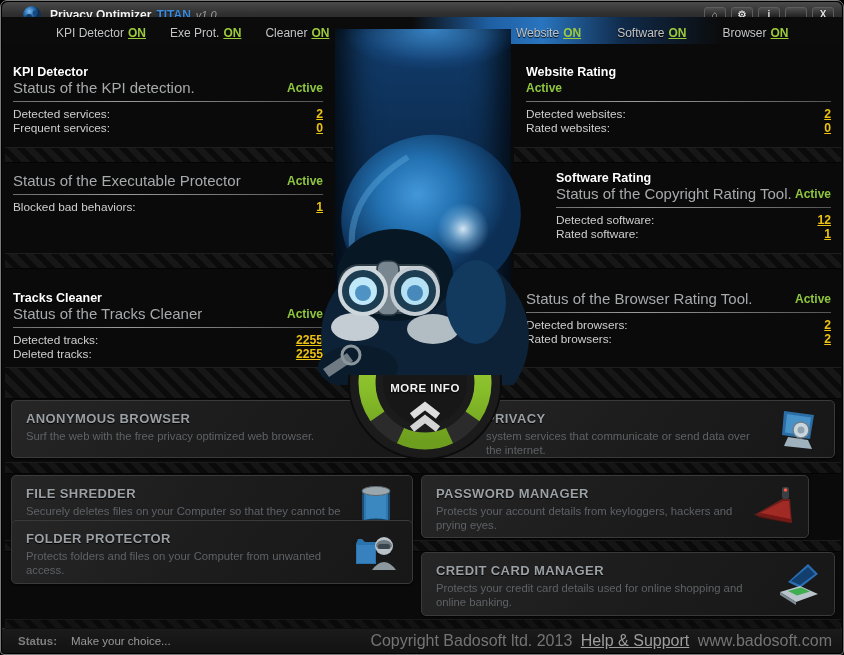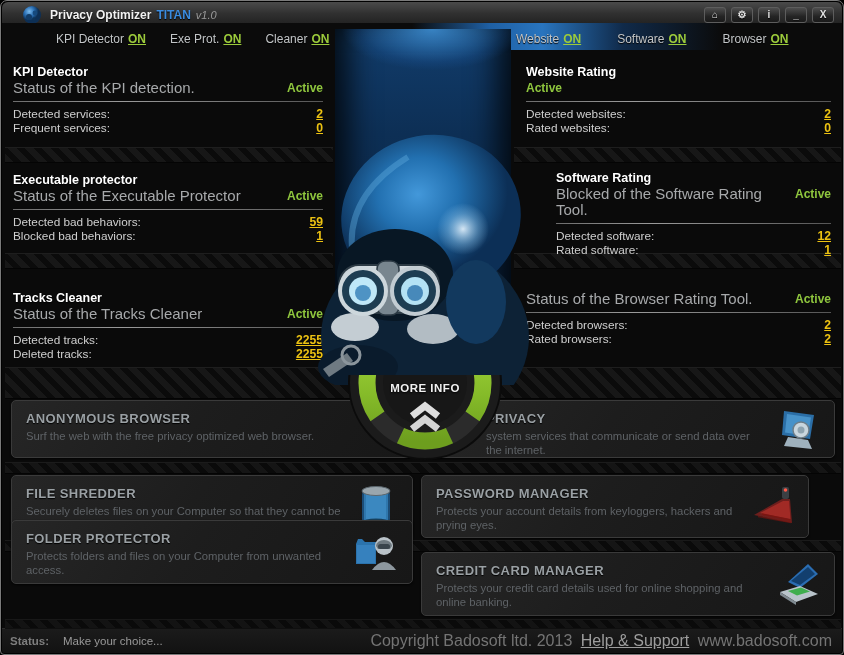--- a/index.html
+++ b/index.html
@@ -21,21 +21,21 @@
   .t-edition { color:#3b8ce0; font-size:12px; font-weight:bold; margin-left:5px; text-shadow:0 1px 1px #000; }
   .t-version { color:#9a9a9a; font-size:11px; font-style:italic; margin-left:5px; }
   .winbtns { margin-left:auto; display:flex; gap:5px; }
   .wbtn {
     width:22px; height:16px; border:1px solid #5d5d5d; border-radius:3px;
     background:linear-gradient(180deg,#4e4e4e,#242424 60%,#1a1a1a);
     color:#e3e3e3; font-size:10px; font-weight:bold; line-height:14px; text-align:center;
     cursor:pointer; text-shadow:0 1px 1px #000;
   }
   
-  .tabstrip { position:absolute; left:1px; right:1px; top:22px; height:27px; background:#0b0b0b; }
+  .tabstrip { position:absolute; left:1px; right:1px; top:16px; height:27px; background:#0b0b0b; }
   .tabglow { position:absolute; left:410px; top:0; width:310px; height:27px;
     background:linear-gradient(90deg, rgba(20,80,150,0) 0%, rgba(34,110,190,.85) 25%, rgba(44,128,210,.9) 42%, rgba(22,80,150,.45) 68%, rgba(0,0,0,0) 100%); }
   .tabs { position:absolute; top:6px; display:flex; }
   .tabs-left { left:54px; gap:24px; }
   .tabs-right { left:514px; gap:36px; }
   .tab { cursor:pointer; white-space:nowrap; }
   .tlabel { color:#c2c5c7; font-size:12px; text-shadow:0 1px 1px #000; }
   .ton { color:#9ccb3b; font-size:12px; font-weight:bold; text-decoration:underline; margin-left:4px; }
   
   .panel { position:absolute; z-index:2; }
@@ -79,21 +79,21 @@
   .c-r1l{left:10px;top:399px;width:402px;height:58px} .c-r1r{left:420px;top:399px;width:414px;height:58px}
   .c-r2l{left:10px;top:474px;width:402px;height:63px} .c-r2r{left:420px;top:474px;width:388px;height:63px}
   .c-r3l{left:10px;top:519px;width:402px;height:64px} .c-r3r{left:420px;top:551px;width:414px;height:64px}
   .card.offset { padding-left:64px; }
   .c-title { color:#9aa0a4; font-size:13px; font-weight:bold; letter-spacing:.4px; line-height:17px; text-shadow:0 1px 1px #000; }
   .c-desc { color:#5e6266; font-size:11.3px; line-height:14px; margin-top:2px; }
   .c-icon { position:absolute; right:12px; top:50%; transform:translateY(-50%); width:48px; height:48px; }
   
   .statusbar { position:absolute; left:1px; right:1px; bottom:1px; height:25px;
     background:linear-gradient(180deg,#1b1b1b,#121212); border-top:1px solid #2b2b2b;
-    border-radius:0 0 3px 3px; display:flex; align-items:center; padding:0 10px 0 8px; }
+    border-radius:0 0 3px 3px; display:flex; align-items:center; padding:0 10px 0 16px; }
   .sb-label { color:#7e7e7e; font-size:11.5px; font-weight:bold; }
   .sb-msg { color:#999; font-size:11.5px; margin-left:14px; }
   .sb-right { margin-left:auto; font-size:16px; color:#747474; }
   .sb-link { color:#9d9d9d; text-decoration:underline; cursor:pointer; margin:0 4px; }
 </style>
 </head>
 <body>
 
 <div class="window">
 
@@ -170,30 +170,25 @@
     <div class="p-row">
         <span class="p-label">Detected services:</span>
         <span class="p-value">2</span>
       </div>
     <div class="p-row">
         <span class="p-label">Frequent services:</span>
         <span class="p-value">0</span>
       </div>
   </div>
   <div class="panel p-l2">
-    <div class="p-title">Executable protector</div>
     <div class="p-status">
         <span class="p-desc">Status of the Executable Protector</span>
         <span class="p-active">Active</span>
       </div>
     <div class="p-divider"></div>
-    <div class="p-row">
-        <span class="p-label">Detected bad behaviors:</span>
-        <span class="p-value">59</span>
-      </div>
     <div class="p-row">
         <span class="p-label">Blocked bad behaviors:</span>
         <span class="p-value">1</span>
       </div>
   </div>
   <div class="panel p-l3">
     <div class="p-title">Tracks Cleaner</div>
     <div class="p-status">
         <span class="p-desc">Status of the Tracks Cleaner</span>
         <span class="p-active">Active</span>
@@ -220,21 +215,21 @@
         <span class="p-value">2</span>
       </div>
     <div class="p-row">
         <span class="p-label">Rated websites:</span>
         <span class="p-value">0</span>
       </div>
   </div>
   <div class="panel p-r2">
     <div class="p-title">Software Rating</div>
     <div class="p-status">
-        <span class="p-desc">Blocked of the Software Rating Tool.</span>
+        <span class="p-desc">Status of the Copyright Rating Tool.</span>
         <span class="p-active">Active</span>
       </div>
     <div class="p-divider"></div>
     <div class="p-row">
         <span class="p-label">Detected software:</span>
         <span class="p-value">12</span>
       </div>
     <div class="p-row">
         <span class="p-label">Rated software:</span>
         <span class="p-value">1</span>

